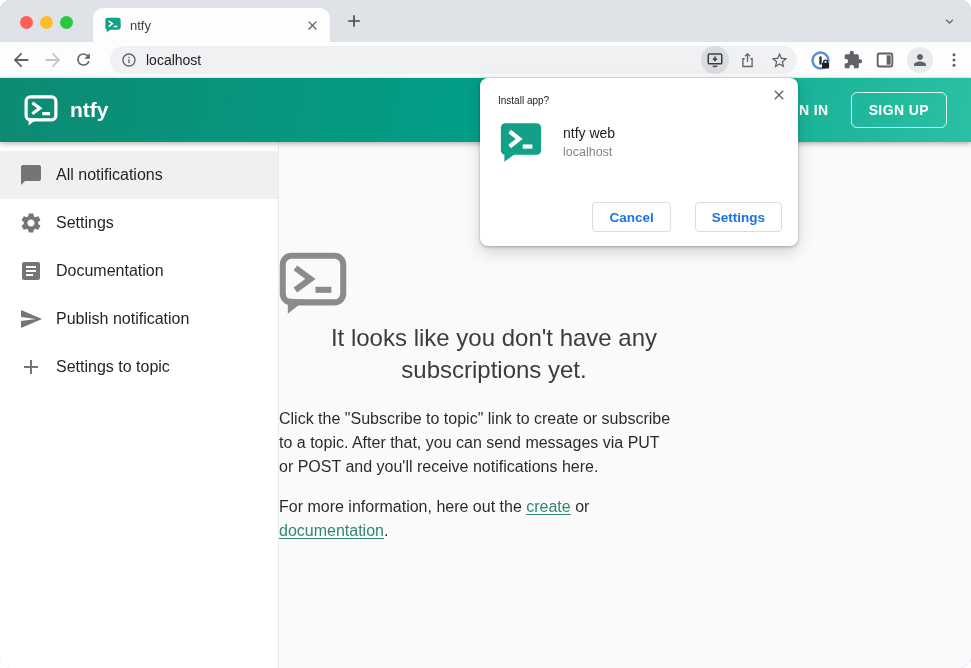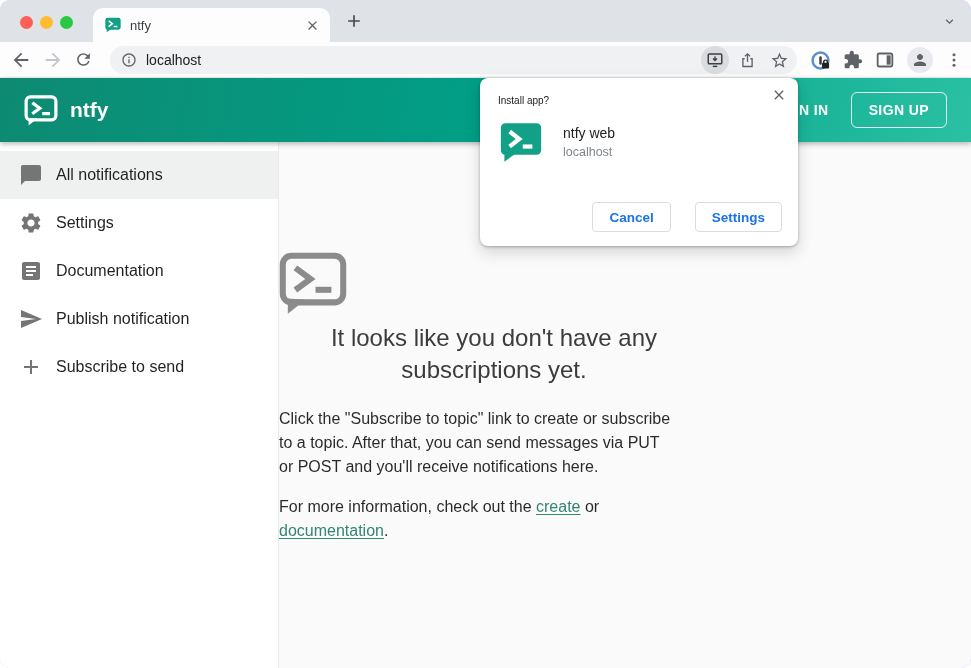--- a/index.html
+++ b/index.html
@@ -258,35 +258,35 @@
       <div class="side-item">
         <svg width="24" height="24" viewBox="0 0 24 24" fill="#757575">
             <path d="M2.01 21 23 12 2.01 3 2 10l15 2-15 2z"></path>
           </svg>
         <span>Publish notification</span>
       </div>
       <div class="side-item">
         <svg width="24" height="24" viewBox="0 0 24 24" fill="#757575">
             <path d="M19 13h-6v6h-2v-6H5v-2h6V5h2v6h6v2z"></path>
           </svg>
-        <span>Subscribe to send</span>
+        <span>Settings to topic</span>
       </div>
     </nav>
 
     <main class="content">
       <svg class="big-icon" width="68" height="63" viewBox="0 0 27 25">
         <rect x="1.5" y="1.5" width="24" height="18.5" rx="3.4" fill="none" stroke="currentColor" stroke-width="2.4"></rect>
         <path d="M3.5 18.5 L3.5 24.5 L10.5 19 Z" fill="currentColor"></path>
         <path d="M6.5 6.3 L12.5 10.7 L6.5 15.1" fill="none" stroke="currentColor" stroke-width="2.4"></path>
         <path d="M14.5 15 H20.8" stroke="currentColor" stroke-width="2.4"></path>
       </svg>
       <h2 class="empty-heading">It looks like you don't have any subscriptions yet.</h2>
       <div class="copy">
         <p>Click the "Subscribe to topic" link to create or subscribe to a topic. After that, you can send messages via PUT or POST and you'll receive notifications here.</p>
-        <p><span>For more information, check out the </span><a>create</a><span> or </span><a>documentation</a><span>.</span></p>
+        <p><span>For more information, here out the </span><a>create</a><span> or </span><a>documentation</a><span>.</span></p>
       </div>
     </main>
   </div>
 
   <div class="install-popup">
     <div class="popup-title">Install app?</div>
     <button class="icon-btn popup-close">
       <svg width="16" height="16" viewBox="0 0 24 24" fill="#5f6368">
           <path d="M19 6.41 17.59 5 12 10.59 6.41 5 5 6.41 10.59 12 5 17.59 6.41 19 12 13.41 17.59 19 19 17.59 13.41 12z"></path>
         </svg>

